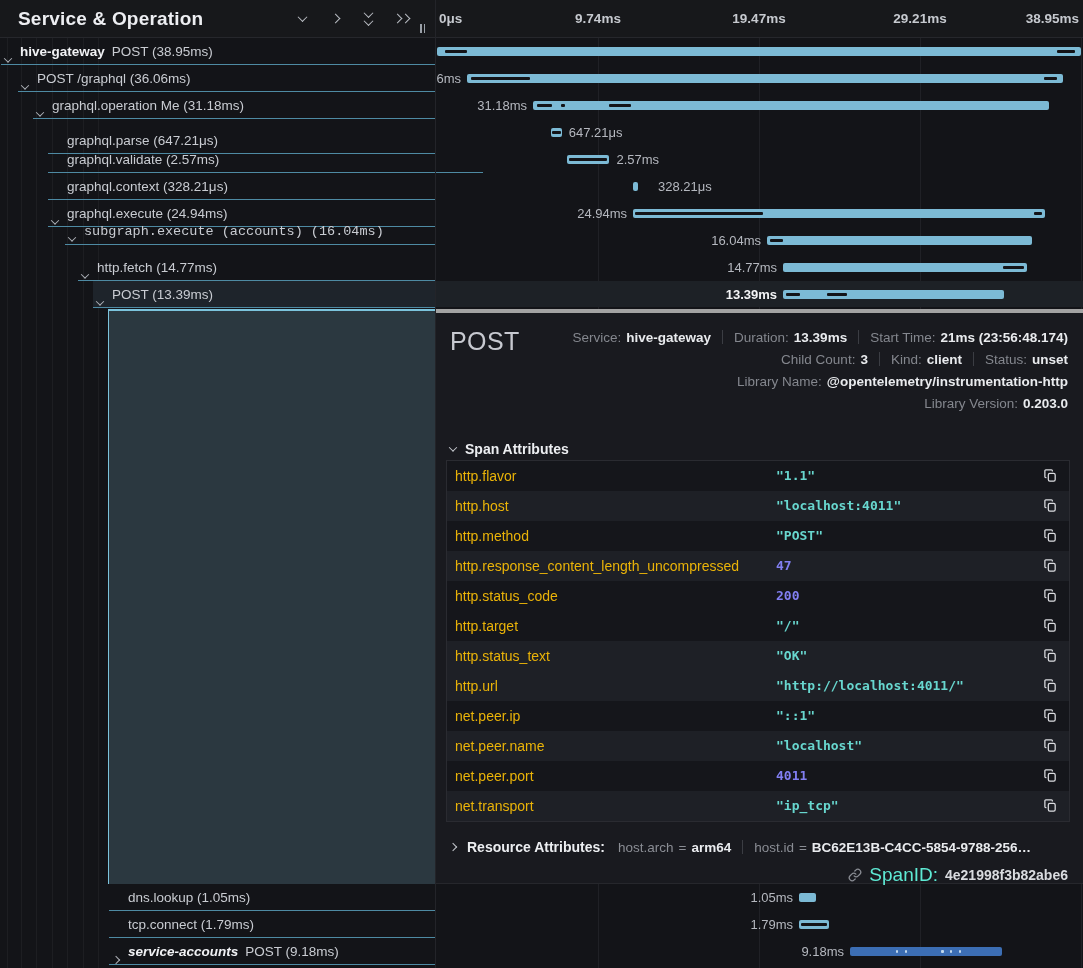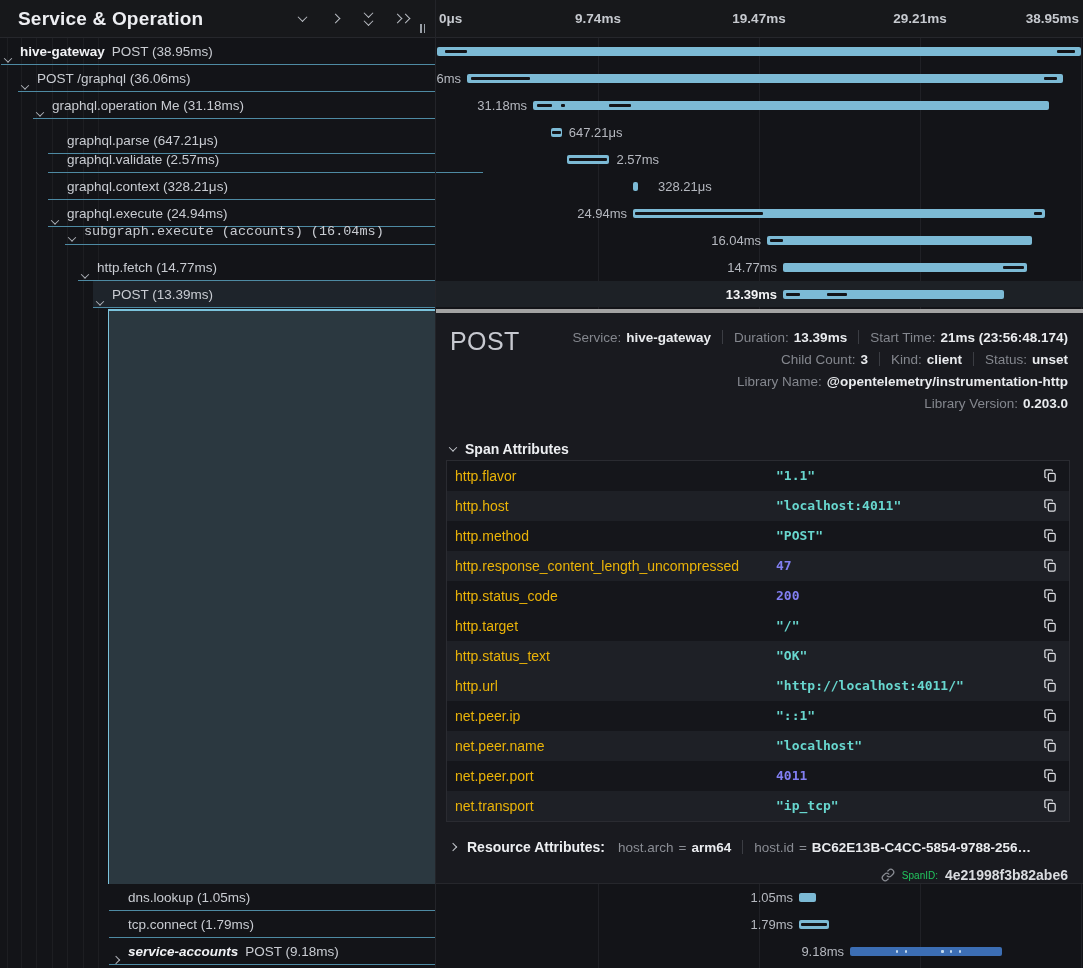--- a/index.html
+++ b/index.html
@@ -65,21 +65,21 @@
   .a-val.string{color:#68d7cf;}
   .a-val.number{color:#827ff2;}
   .copy-btn{position:absolute;right:11px;top:7px;width:16px;height:16px;cursor:pointer;background:none;border:none;padding:0;}
   .d-res{position:absolute;left:14px;right:15px;top:521px;height:26px;display:flex;align-items:center;cursor:pointer;}
   .d-res .cv{width:5px;height:5px;border-color:#c5c8ce;margin-right:11px;}
   .r-title{font-size:14px;font-weight:700;color:#eceef1;margin-right:13px;}
   .r-key{font-size:13.5px;color:#8a8d94;}
   .r-eq{font-size:13.5px;color:#8a8d94;margin:0 5px;}
   .r-val{font-size:13.5px;font-weight:700;color:#e9ebee;white-space:nowrap;}
   .d-spanid{position:absolute;right:15px;top:551px;height:22px;display:flex;align-items:center;gap:7px;}
-  .sid-label{font-size:10px;color:#22c55e;}
+  .sid-label{font-size:19px;color:#5eead4;}
   .sid-val{font-size:14px;font-weight:700;color:#dadce0;}
 </style>
 </head>
 <body>
 
 <div class="app">
 
   <div class="lheader">
     <span class="title">Service &amp; Operation</span>
     <span class="hicons">

